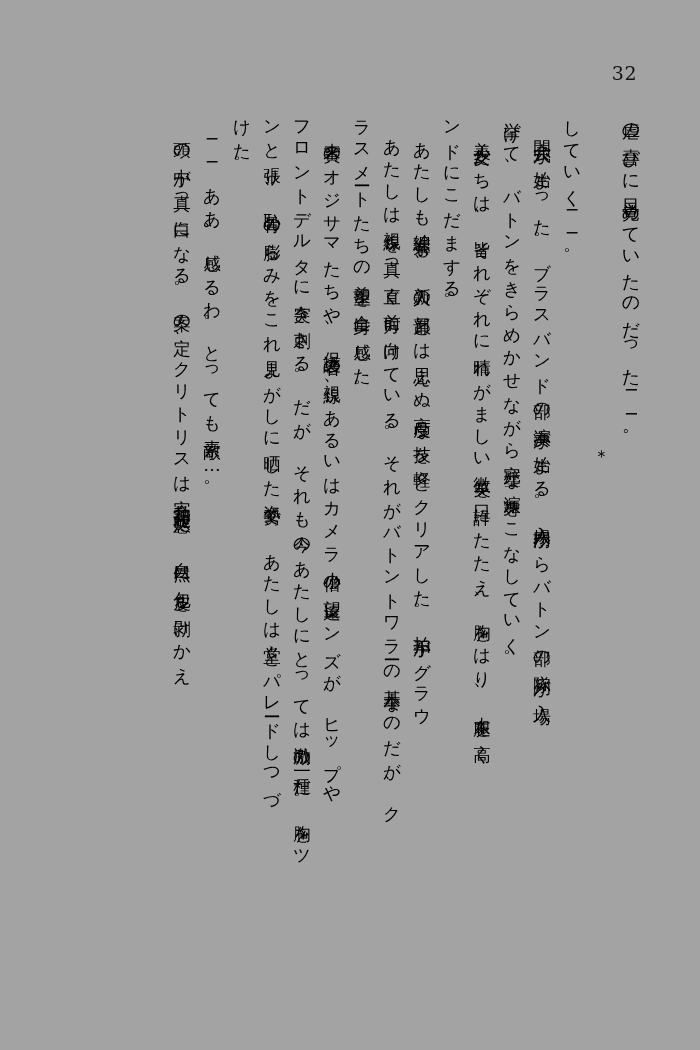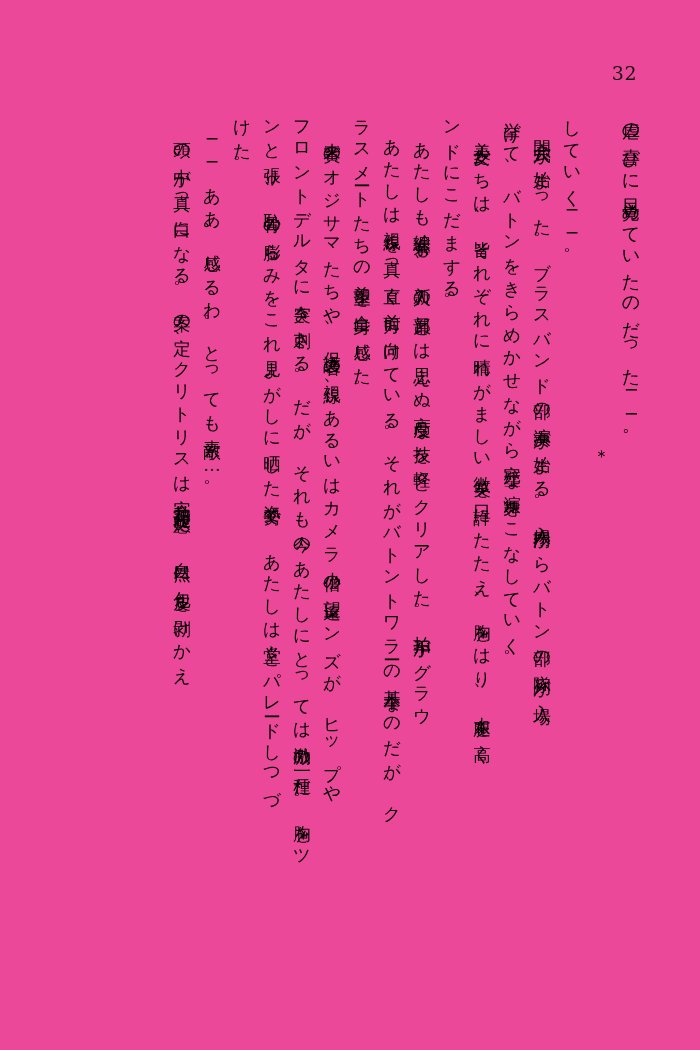--- a/index.html
+++ b/index.html
@@ -14,21 +14,21 @@
     font-family: "DejaVu Serif", serif;
     color: #000000;
     overflow: hidden;
   }
 
   .page {
     position: absolute;
     top: 0; left: 0;
     width: 700px;
     height: 1050px;
-    background: #ec4899;
+    background: #a3a3a3;
   }
 
   
   .page-number {
     position: absolute;
     top: 62px;
     right: 63px;
     font-size: 19px;
     letter-spacing: 0.5px;
     font-family: "DejaVu Serif", serif;

